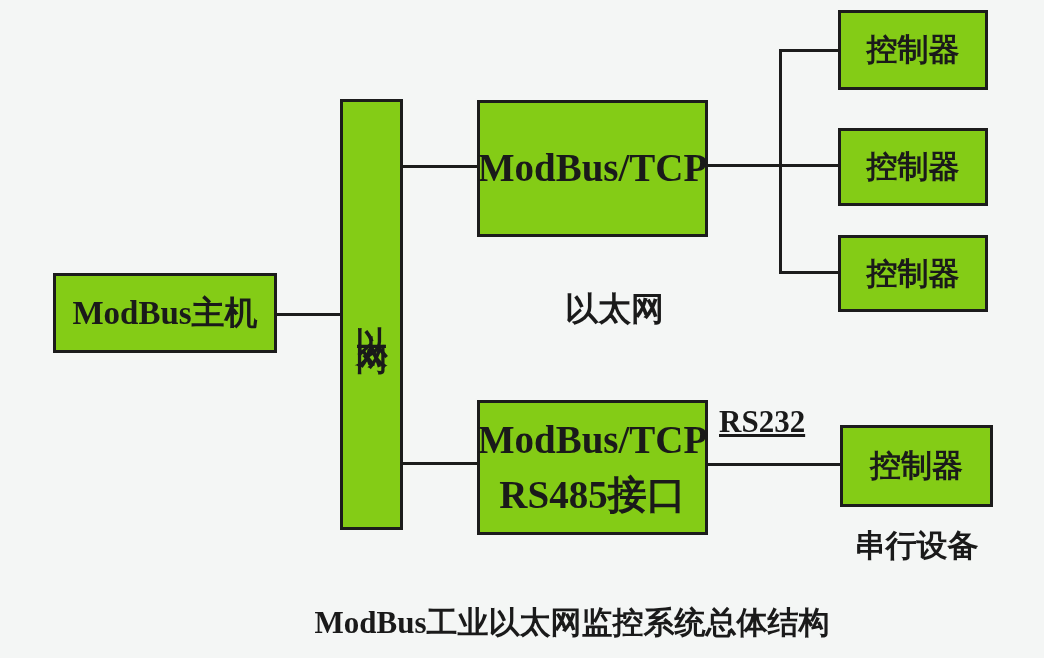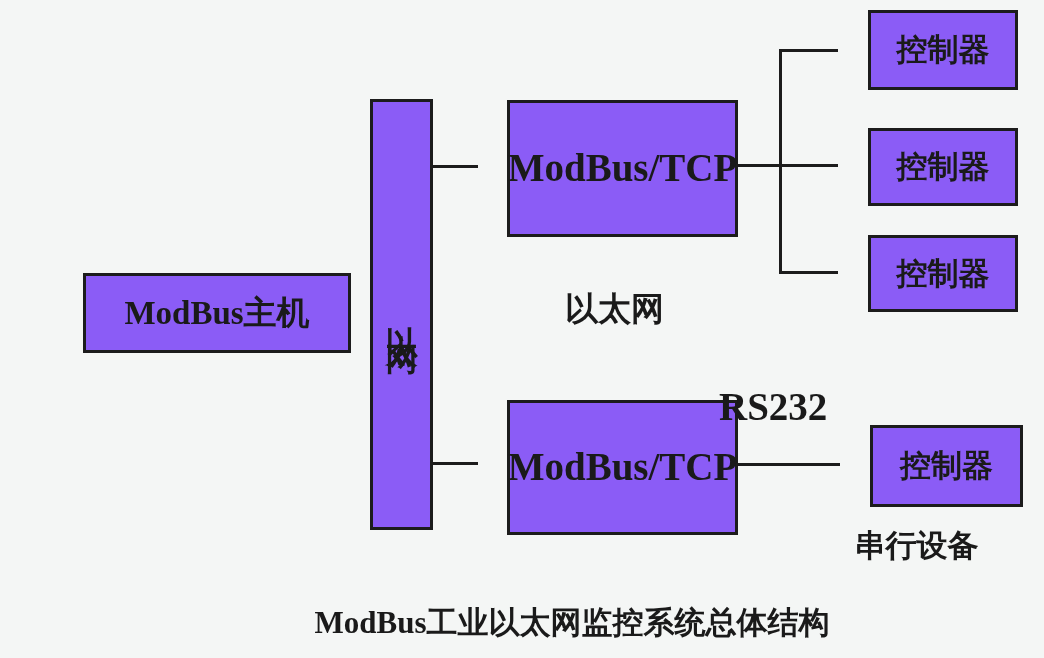--- a/index.html
+++ b/index.html
@@ -14,26 +14,25 @@
     background: #f4f6f5;
     overflow: hidden;
     font-family: "Liberation Serif", "DejaVu Serif", serif;
     font-weight: bold;
     color: #1a1a1a;
   }
   .box {
     position: absolute;
     box-sizing: border-box;
     border: 3px solid #1c1c1c;
-    background: #8b5cf6;
+    background: #84cc16;
     display: flex;
     align-items: center;
     justify-content: center;
     text-align: center;
-    margin-left: 30px;
   }
   .box .txt {
     display: block;
     line-height: 1.4;
   }
   .two-line {
     font-size: 39px;
     line-height: 1.45;
   }
   .hline, .vline {
@@ -60,37 +59,38 @@
 
   <div class="hline" style="left:277px; top:313px; width:64px;"></div>
   <div class="hline" style="left:402px; top:165px; width:76px;"></div>
   <div class="hline" style="left:402px; top:462px; width:76px;"></div>
   <div class="hline" style="left:707px; top:164px; width:131px;"></div>
   <div class="vline" style="left:779px; top:49px; height:225px;"></div>
   <div class="hline" style="left:779px; top:49px; width:59px;"></div>
   <div class="hline" style="left:779px; top:271px; width:59px;"></div>
   <div class="hline" style="left:707px; top:463px; width:133px;"></div>
 
-  <div class="box" style="left:53px; top:273px; width:268px; height:80px; font-size:33px;">
+  <div class="box" style="left:53px; top:273px; width:224px; height:80px; font-size:33px;">
     <span class="txt">ModBus主机</span>
   </div>
 
   <div class="box" style="left:340px; top:99px; width:63px; height:431px;">
     <span class="txt vertical-text">以太网</span>
   </div>
 
   <div class="box two-line" style="left:477px; top:100px; width:231px; height:137px;">
     <span class="txt">
       <span style="display:block;">ModBus/TCP</span>
     </span>
   </div>
 
   <div class="box two-line" style="left:477px; top:400px; width:231px; height:135px;">
     <span class="txt">
       <span style="display:block;">ModBus/TCP</span>
+      <span style="display:block;">RS485接口</span>
     </span>
   </div>
 
   <div class="box" style="left:838px; top:10px; width:150px; height:80px; font-size:31px;">
     <span class="txt">控制器</span>
   </div>
 
   <div class="box" style="left:838px; top:128px; width:150px; height:78px; font-size:31px;">
     <span class="txt">控制器</span>
   </div>
@@ -98,19 +98,19 @@
   <div class="box" style="left:838px; top:235px; width:150px; height:77px; font-size:31px;">
     <span class="txt">控制器</span>
   </div>
 
   <div class="box" style="left:840px; top:425px; width:153px; height:82px; font-size:31px;">
     <span class="txt">控制器</span>
   </div>
 
   <div class="freelabel" style="left:565px; top:287px; font-size:33px;">以太网</div>
 
-  <div class="freelabel" style="left:719px; top:384px; font-size:39px;">RS232</div>
+  <div class="freelabel" style="left:719px; top:404px; font-size:31px;text-decoration:underline;">RS232</div>
 
   <div class="freelabel" style="left:840px; top:525px; width:153px; text-align:center; font-size:31px;">串行设备</div>
 
   <div class="freelabel" style="left:100px; top:602px; width:944px; text-align:center; font-size:31px; white-space:normal;">ModBus工业以太网监控系统总体结构</div>
 
 </div>
 
 </body></html>

